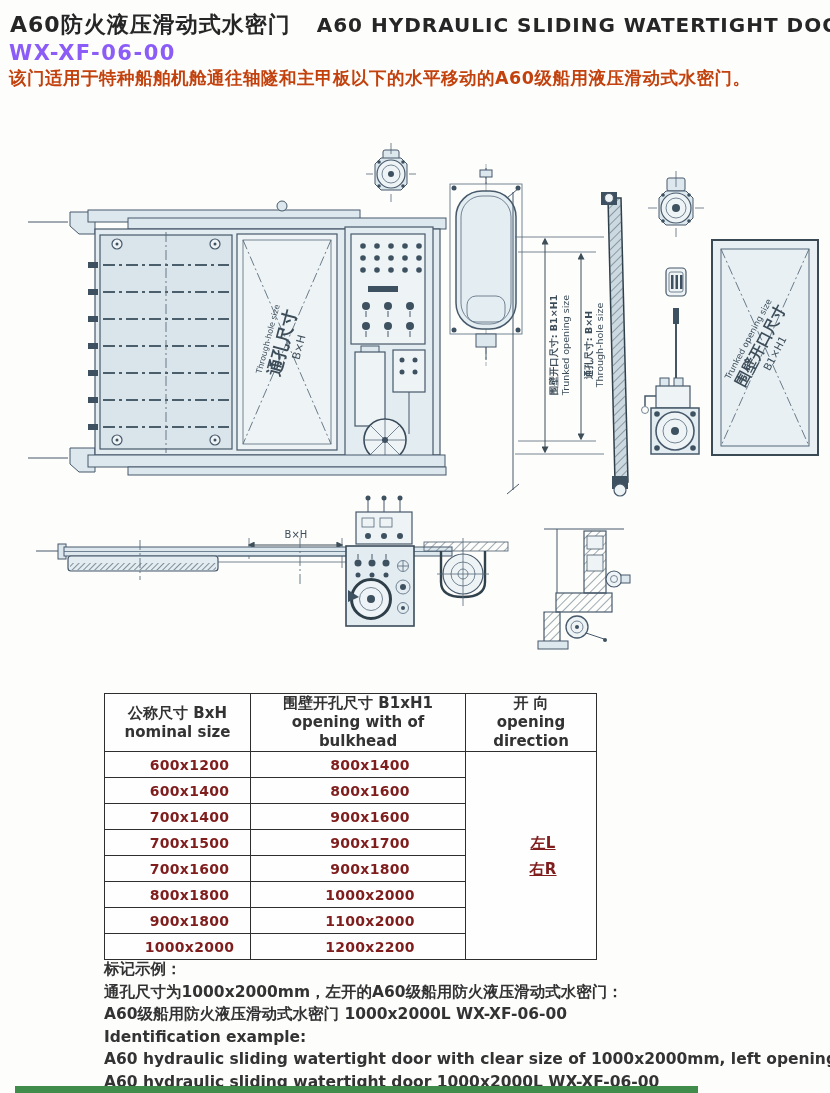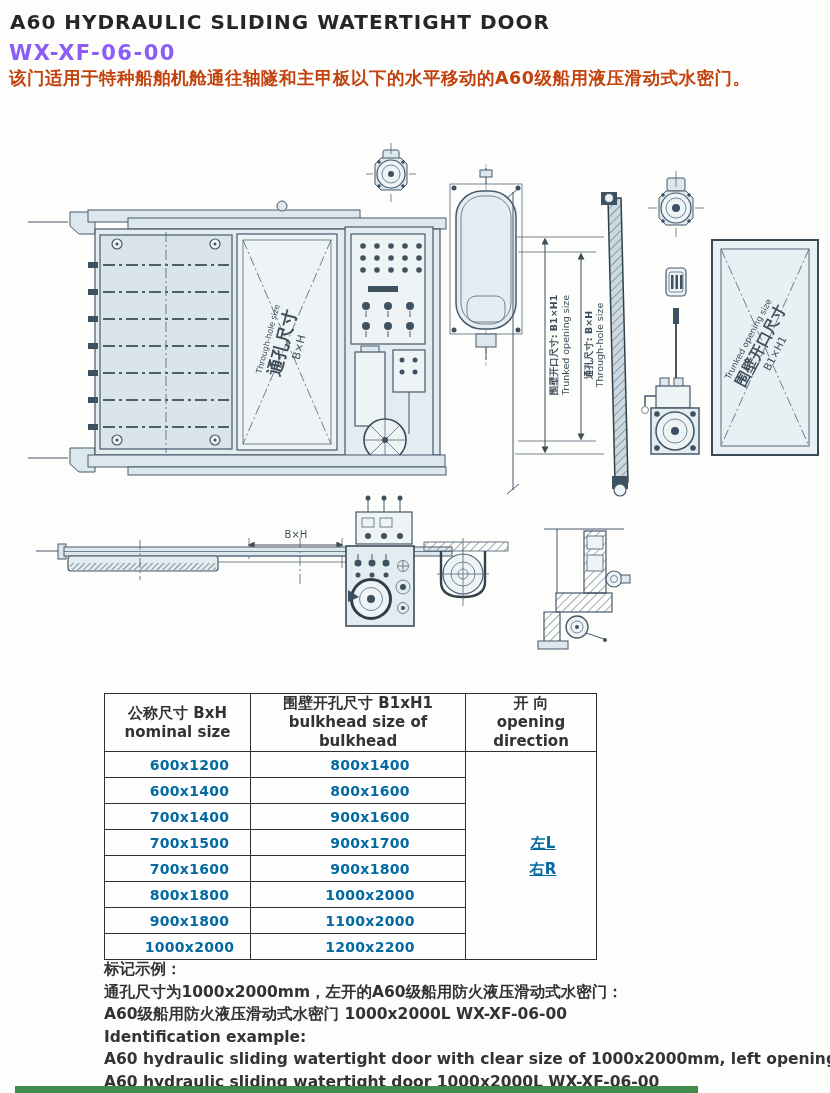--- a/index.html
+++ b/index.html
@@ -32,35 +32,36 @@
   svg .dim  { stroke:#3e4e59; stroke-width:1; fill:none; }
   svg text  { fill:#3c4d59; font-family:"DejaVu Sans","Liberation Sans",sans-serif; }
   svg .dimcn { font-size:9.5px; font-weight:bold; }
   svg .dimen { font-size:9.5px; }
 
   
   table.spec { position:absolute; left:104px; top:693px; width:492px; border-collapse:collapse; table-layout:fixed; background:#fefefe; }
   table.spec th, table.spec td { border:1px solid #2e2e2e; text-align:center; vertical-align:middle; }
   table.spec thead th { height:54px; font-size:15px; font-weight:bold; color:#333; line-height:19px; }
   table.spec thead .en { font-weight:600; }
-  table.spec tbody td { height:26px; font-size:14px; font-weight:bold; color:#0369a1; letter-spacing:0.3px;padding-left:24px; }
+  table.spec tbody td { height:26px; font-size:14px; font-weight:bold; color:#7f1d1d; letter-spacing:0.3px;padding-left:24px; }
   table.spec td.dir { font-size:15px; line-height:24px;text-decoration:underline; }
   table.spec td.dir div { padding:1px 0; }
 
   
   .example { position:absolute; left:104px; top:958px; font-size:15.5px; font-weight:bold; color:#333; line-height:22.6px; white-space:nowrap; }
 
   .green-strip { position:absolute; left:15px; top:1086px; width:683px; height:7px; background:#3f8c4b; }
 </style>
 </head>
 <body>
 
 <div class="page">
 
   <div class="title-row">
+    <span class="t-cn">A60防火液压滑动式水密门</span>
     <span class="t-en">A60 HYDRAULIC SLIDING WATERTIGHT DOOR</span>
   </div>
   <div class="model">WX-XF-06-00</div>
   <div class="desc">该门适用于特种船舶机舱通往轴隧和主甲板以下的水平移动的A60级船用液压滑动式水密门。</div>
 
   <svg class="drawing" width="830" height="555" viewBox="0 0 830 555">
     <defs>
       <pattern id="hatch" width="6" height="6" patternUnits="userSpaceOnUse" patternTransform="rotate(45)">
         <line x1="0" y1="0" x2="0" y2="6" stroke="#4e6472" stroke-width="1.1"></line>
       </pattern>
@@ -378,21 +379,21 @@
         <col style="width:131px">
       </colgroup>
     <thead>
       <tr>
         <th>
           <div>公称尺寸 BxH</div>
           <div class="en">nominal size</div>
         </th>
         <th>
           <div>围壁开孔尺寸 B1xH1</div>
-          <div class="en">bulkhead size of bulkhead</div>
+          <div class="en">opening with of bulkhead</div>
         </th>
         <th>
           <div>开 向</div>
           <div class="en">opening direction</div>
         </th>
       </tr>
     </thead>
     <tbody>
       <tr>
         <td>600x1200</td>

